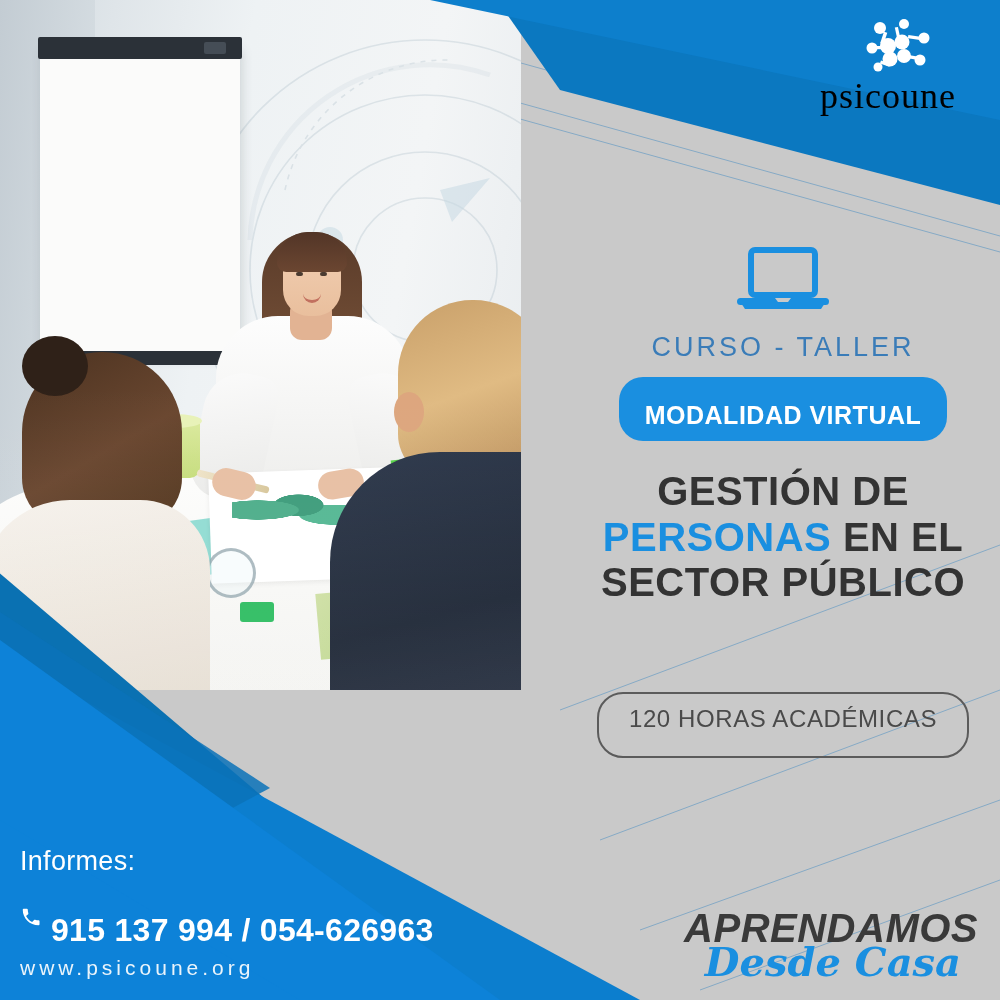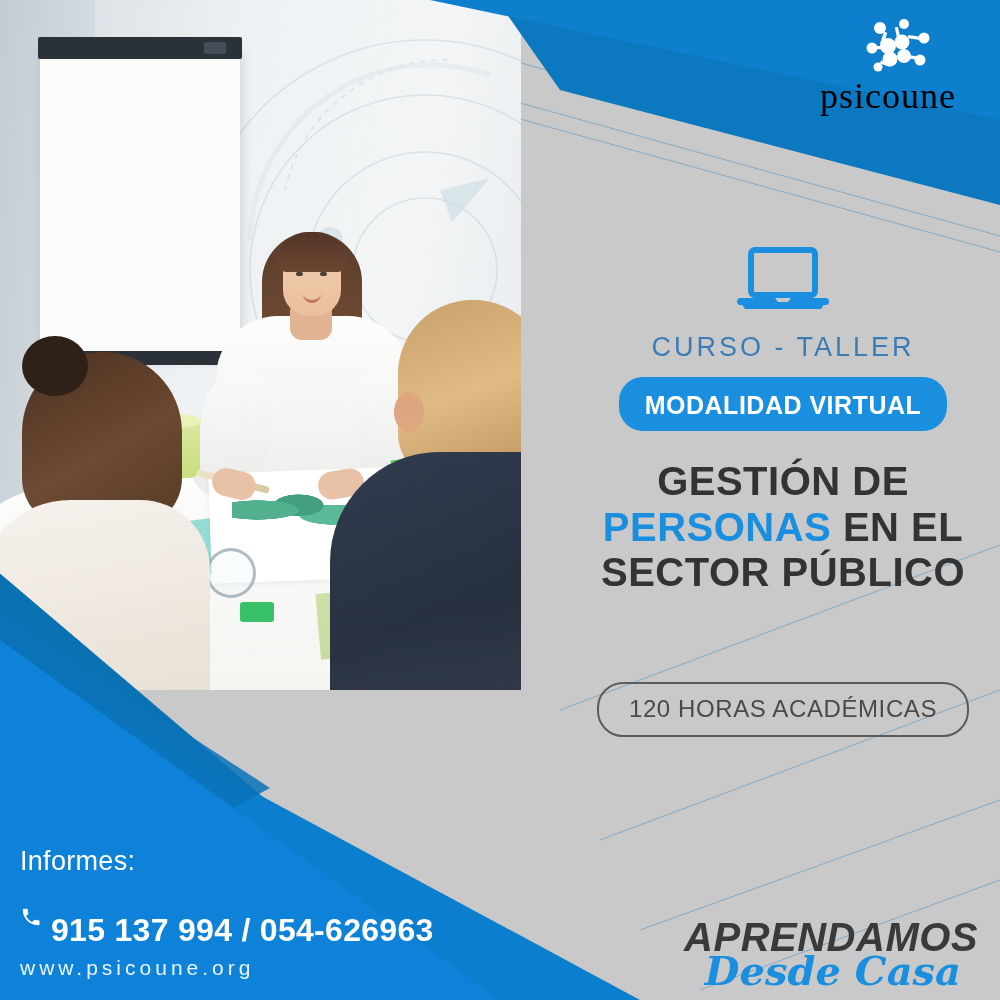--- a/index.html
+++ b/index.html
@@ -282,45 +282,45 @@
     text-align:center;
   }
   .laptop-icon{margin:0 auto 16px;display:block;}
   .kicker{
     color:#3a7cb8;font-size:27px;letter-spacing:3px;font-weight:300;
     margin:0 0 14px;
   }
   .badge{
     display:inline-block;background:#1a8fe0;color:#fff;
     font-size:25px;font-weight:bold;letter-spacing:.5px;
-    padding:14px 26px 11px;border-radius:24px;margin-bottom:16px;
+    padding:24px 26px 11px;border-radius:24px;margin-bottom:16px;
   }
   .title{
     color:#333333;font-size:40px;font-weight:bold;line-height:1.14;
     letter-spacing:.5px;margin:12px;
   }
   .title .hl{color:#1a8fe0;}
   .hours{
     display:inline-block;margin-top:74px;
     border:2px solid #5b5b5b;border-radius:26px;
-    padding:11px 30px 12px;color:#4a4a4a;
+    padding:11px 30px 23px;color:#4a4a4a;
     font-size:24px;letter-spacing:.6px;font-weight:300;
   }
 
   
   .contact{position:absolute;left:20px;bottom:20px;color:#fff;}
   .contact .inf{font-size:27px;font-weight:300;margin-bottom:7px;letter-spacing:.3px;}
   .contact .phone-row{display:flex;align-items:center;gap:9px;margin-bottom:7px;}
   .contact .phone-num{font-size:32px;font-weight:bold;letter-spacing:.3px;margin-top:28px;}
   .contact .site{
     font-size:21px;font-weight:300;letter-spacing:4px;color:#eaf4fb;
   }
 
   
-  .slogan{position:absolute;right:22px;bottom:9px;text-align:right;}
+  .slogan{position:absolute;right:22px;bottom:18px;text-align:right;}
   .slogan .l1{
     color:#3a3a3a;font-size:40px;font-weight:bold;font-style:italic;
     letter-spacing:.5px;line-height:1;
   }
   .slogan .l2{
     color:#1a8fe0;font-size:40px;font-style:italic;font-weight:bold;
     font-family:"DejaVu Serif",serif;line-height:1;margin-top:-6px;margin-right:17px;
   }
 </style>
 </head>

